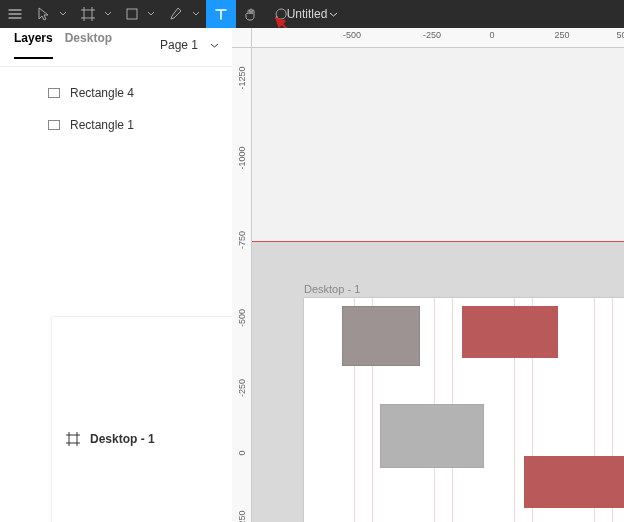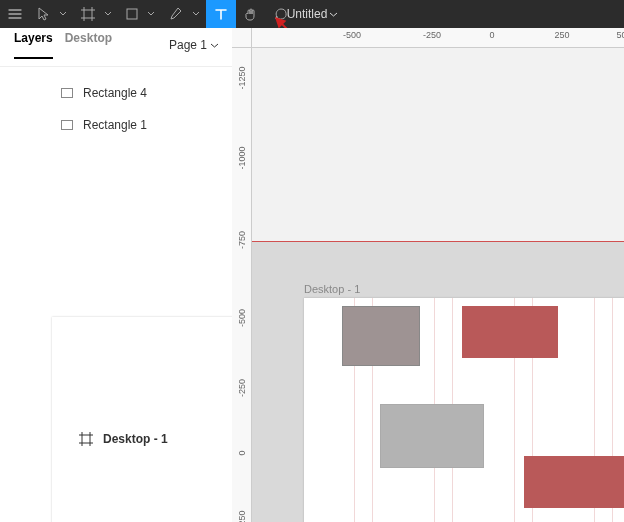--- a/index.html
+++ b/index.html
@@ -20,25 +20,25 @@
   .tooltip { position: absolute; top: 34px; left: 232px; background: #000; color: #fff; padding: 6px 10px; font-size: 12px; display: flex; align-items: center; gap: 14px; border-radius: 2px; }
   .tooltip::before { content: ""; position: absolute; top: -5px; left: 24px; border-left: 5px solid transparent; border-right: 5px solid transparent; border-bottom: 5px solid #000; }
 
   
   .annotation-arrow { position: absolute; top: 16px; left: 272px; pointer-events: none; }
 
   
   .tabrow { position: absolute; top: 28px; left: 0; width: 232px; height: 34px; display: flex; align-items: center; padding: 0 14px; justify-content: space-between; color: #888; background: #fff; }
   .tabs-left { display: flex; gap: 12px; font-weight: bold; }
   .tabs-left .active { color: #000; border-bottom: 2px solid #000; padding-bottom: 12px; }
-  .page-sel { display: flex; align-items: center; gap: 4px; color: #333; cursor: pointer; font-size: 12px; }
+  .page-sel { display: flex; align-items: center; gap: 13px; color: #333; cursor: pointer; font-size: 12px; }
 
   
   .sidebar { position: absolute; top: 66px; left: 0; width: 232px; bottom: 0; background: #fff; border-top: 1px solid #eee; padding-top: 10px; }
-  .layer-row { height: 32px; display: flex; align-items: center; padding-left: 27px; gap: 10px; color: #333; font-size: 12px; cursor: pointer; }
+  .layer-row { height: 32px; display: flex; align-items: center; padding-left: 14px; gap: 10px; color: #333; font-size: 12px; cursor: pointer; }
   .layer-row.frame { font-weight: bold; }
   .layer-row .gap { width: 24px; }
   .frame-icon, .rect-icon { display: inline-flex; }
 
   
   .canvas { position: absolute; top: 28px; left: 232px; right: 0; bottom: 0; background: #b91c1c; overflow: hidden; }
   .hruler { position: absolute; top: 0; left: 20px; right: 0; height: 20px; background: #f8f8f8; border-bottom: 1px solid #ccc; }
   .vruler { position: absolute; top: 20px; left: 0; width: 20px; bottom: 0; background: #f8f8f8; border-right: 1px solid #ccc; }
   .ruler-corner { position: absolute; top: 0; left: 0; width: 20px; height: 20px; background: #f8f8f8; border-right: 1px solid #ccc; border-bottom: 1px solid #ccc; }
   .hr-tick { position: absolute; top: 2px; font-size: 9px; color: #666; transform: translateX(-50%); }

